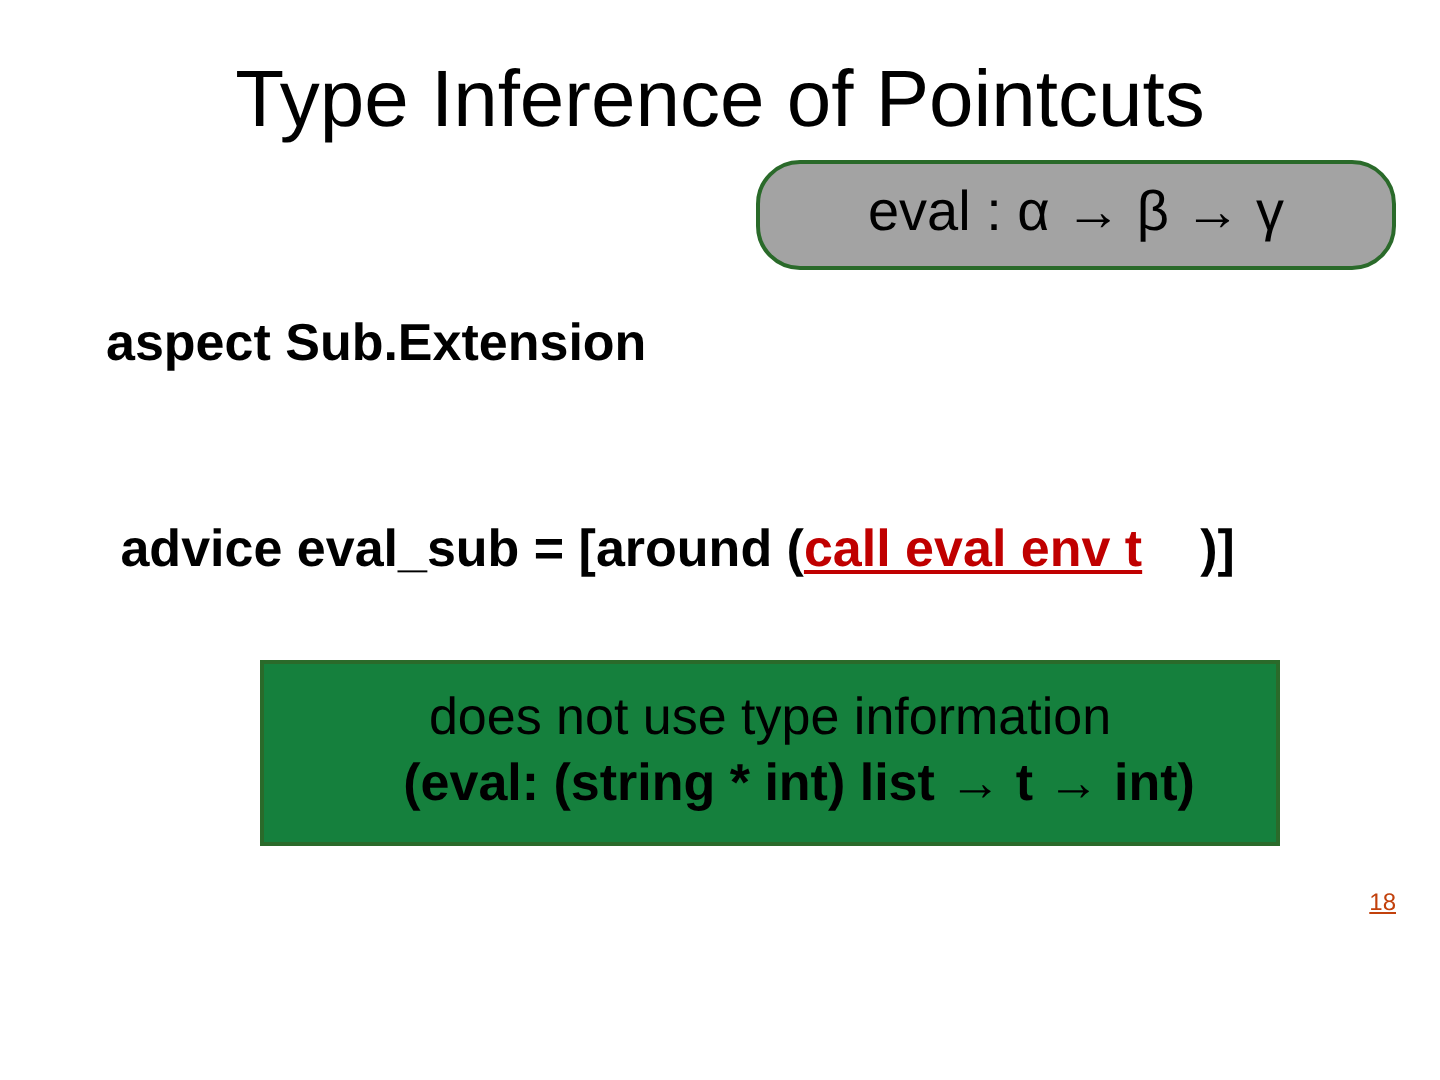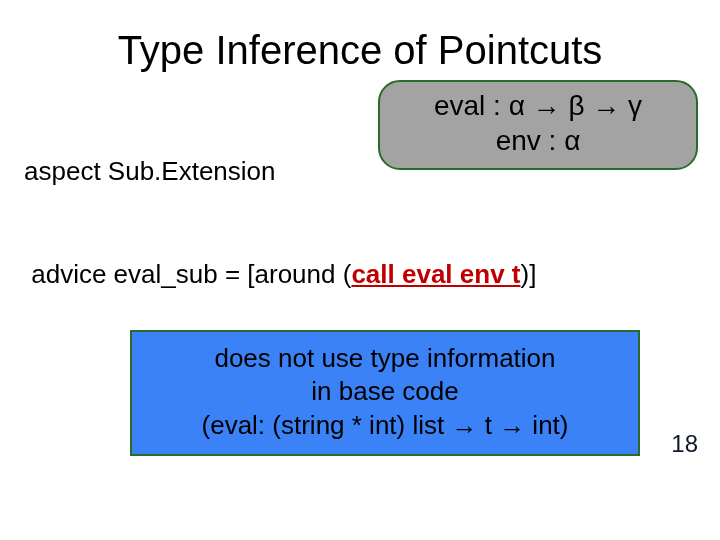--- a/index.html
+++ b/index.html
@@ -25,21 +25,21 @@
   .content {
     position: relative;
     font-size: 26px;
     line-height: 1.32;
     color: #000;
   }
   .code {
     font-family: Arial, Helvetica, sans-serif;
     white-space: pre;
   }
-  .bold { font-weight: normal; }
+  .bold { font-weight: bold; margin-left: 29px; }
   .callout-type {
     position: absolute;
     top: 56px;
     right: 22px;
     width: 320px;
     padding: 6px 14px 10px 14px;
     background: #a3a3a3;
     border: 2px solid #2A6A2A;
     border-radius: 22px;
     font-size: 28px;
@@ -47,63 +47,62 @@
     line-height: 1.25;
     box-sizing: border-box;
     margin-top: 24px;
   }
   .callout-note {
     position: absolute;
     left: 130px;
     top: 330px;
     width: 510px;
     padding: 10px 12px 12px 12px;
-    background: #3b82f6;
+    background: #15803d;
     border: 2px solid #2A6A2A;
     font-size: 26px;
     text-align: center;
     line-height: 1.28;
     box-sizing: border-box;
   }
   .callexpr {
     color: #C00000;
     text-decoration: underline;
     font-weight: bold;
   }
   .pagenum {
     position: absolute;
     right: 22px;
     bottom: 16px;
-    font-size: 24px;
-    color: #0f172a;
+    font-size: 12px;
+    color: #c2410c;
+    text-decoration: underline;
   }
   .indent0 { margin-left: 0; }
 </style>
 </head>
 <body>
 
 <div class="slide">
 
   <div class="title">Type Inference of Pointcuts</div>
 
   <div class="callout-type">
     <div>eval : α → β → γ</div>
-    <div>env : α</div>
   </div>
 
   <div class="content code">
     <div class="indent0"><span class="bold">aspect Sub.Extension</span></div>
     <div class="indent0"><span class="bold"> advice eval_sub = [around (</span><span class="callexpr">call eval env t</span><span class="bold">)]</span></div>
     
     
     
     
   </div>
 
   <div class="callout-note">
     <div>does not use type information</div>
-    <div>in base code</div>
     <div class="bold">(eval: (string * int) list → t → int)</div>
   </div>
 
   <div class="pagenum">18</div>
 
 </div>
 
 </body></html>

